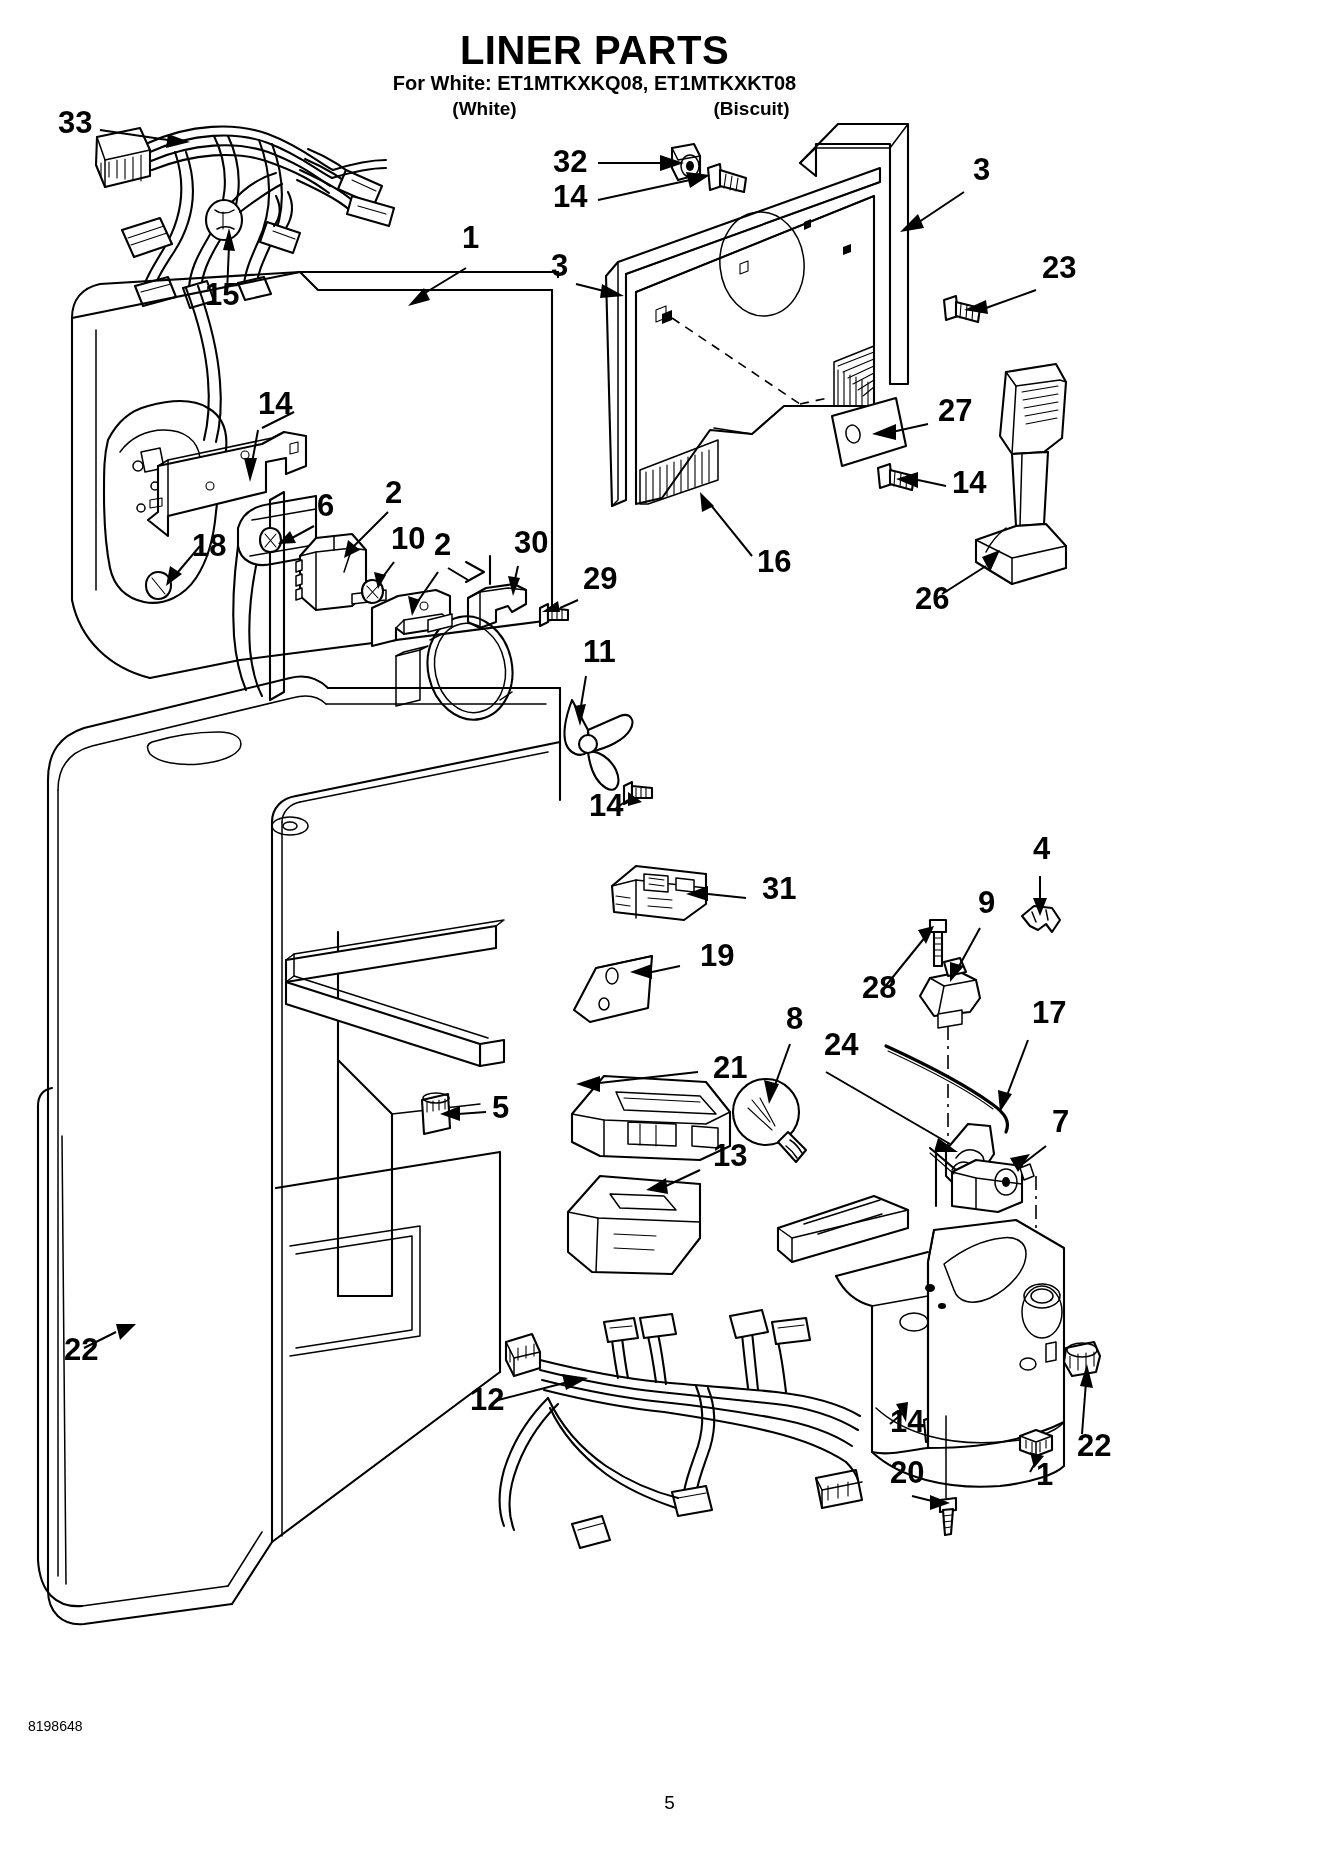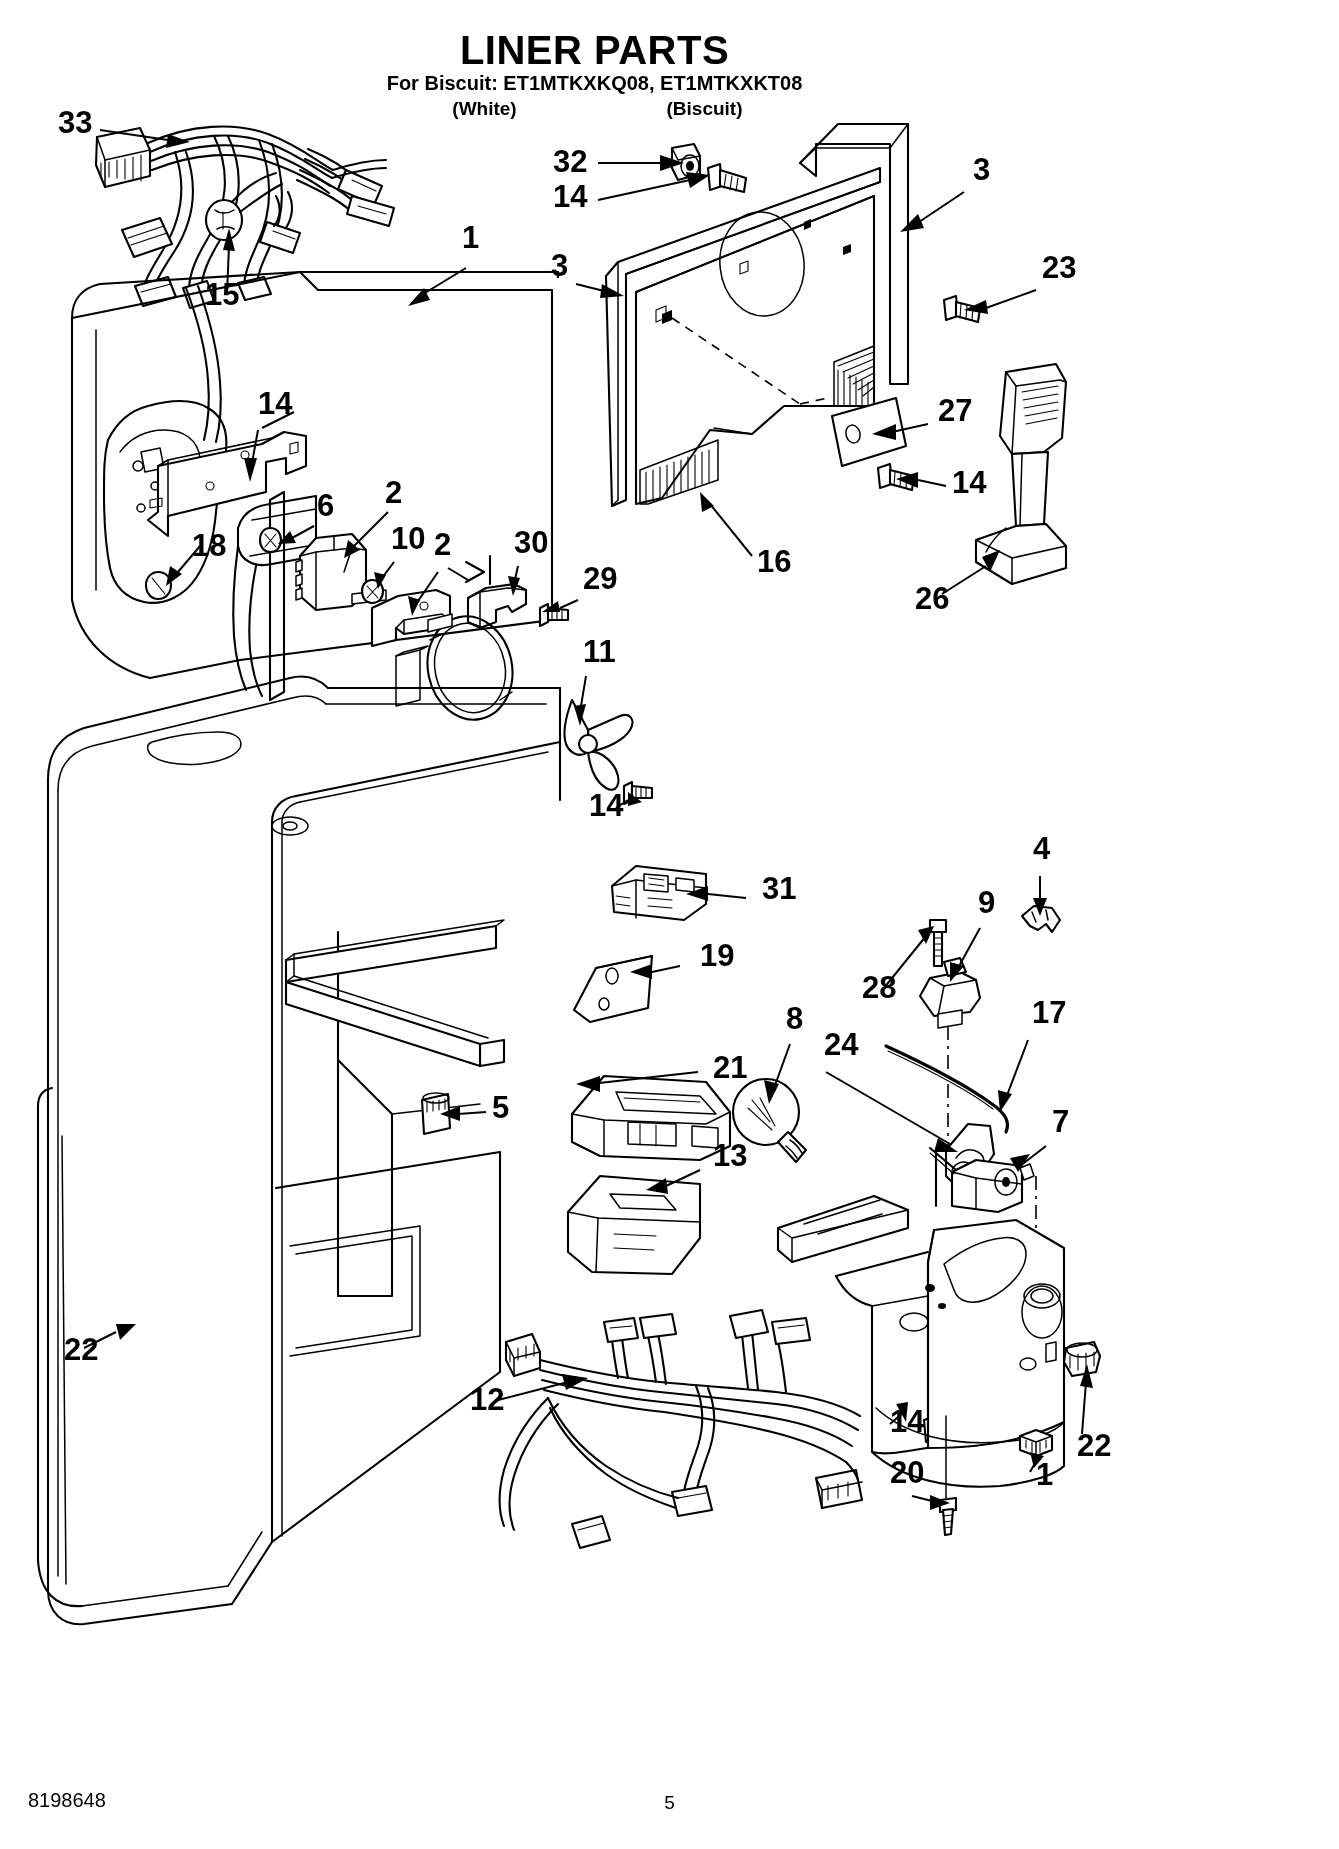--- a/index.html
+++ b/index.html
@@ -5,41 +5,41 @@
   html,body{margin:0;padding:0;background:#ffffff;}
   body{width:1339px;height:1849px;position:relative;overflow:hidden;
        font-family:"Liberation Sans", sans-serif;color:#000;}
   #sheet{position:absolute;inset:0;width:1339px;height:1849px;}
   .hdr{position:absolute;left:0;width:1189px;text-align:center;color:#000;}
   #title{top:28px;font-size:40px;font-weight:bold;letter-spacing:0.5px;}
   #models{top:72px;font-size:20px;font-weight:bold;}
   #finishrow{top:98px;font-size:19px;font-weight:bold;}
   #finishrow span{display:inline-block;}
   #finish-white{width:170px;}
-  #finish-biscuit{width:170px;text-align:center;margin-left:50px;}
-  #footer-part{position:absolute;left:28px;top:1789px;font-size:20px;}
+  #finish-biscuit{width:170px;text-align:right;margin-left:50px;}
+  #footer-part{position:absolute;left:28px;top:1718px;font-size:14px;}
   #footer-page{position:absolute;left:0;width:1339px;text-align:center;top:1792px;font-size:19px;}
   svg{position:absolute;left:0;top:0;}
   .ln{fill:none;stroke:#000;stroke-width:2.1;stroke-linejoin:round;stroke-linecap:round;}
   .ln-thin{fill:none;stroke:#000;stroke-width:1.5;stroke-linejoin:round;stroke-linecap:round;}
   .ln-hair{fill:none;stroke:#000;stroke-width:1.1;stroke-linejoin:round;stroke-linecap:round;}
   .ln-hv{fill:none;stroke:#000;stroke-width:3.2;stroke-linejoin:round;stroke-linecap:round;}
   .fillw{fill:#fff;stroke:#000;stroke-width:2.1;stroke-linejoin:round;}
   .fillw-t{fill:#fff;stroke:#000;stroke-width:1.5;stroke-linejoin:round;}
   .solid{fill:#000;stroke:none;}
   .dash{fill:none;stroke:#000;stroke-width:1.6;stroke-dasharray:9 7;}
   .dashdot{fill:none;stroke:#000;stroke-width:1.6;stroke-dasharray:14 6 3 6;}
   .lead{fill:none;stroke:#000;stroke-width:2.0;}
   .calloutText{font-family:"Liberation Sans", sans-serif;font-size:31px;font-weight:bold;fill:#000;}
 </style>
 </head>
 <body>
 
 <div class="hdr" id="title">LINER PARTS</div>
-<div class="hdr" id="models">For Biscuit: ET1MTKXKQ08, ET1MTKXKT08</div>
+<div class="hdr" id="models">For White: ET1MTKXKQ08, ET1MTKXKT08</div>
 <div class="hdr" id="finishrow">
   <span id="finish-white">(White)</span><span id="finish-biscuit">(Biscuit)</span>
 </div>
 
 <div id="footer-part">8198648</div>
 <div id="footer-page">5</div>
 
 <svg id="sheet" width="1339" height="1849" viewBox="0 0 1339 1849">
 
   <g>

